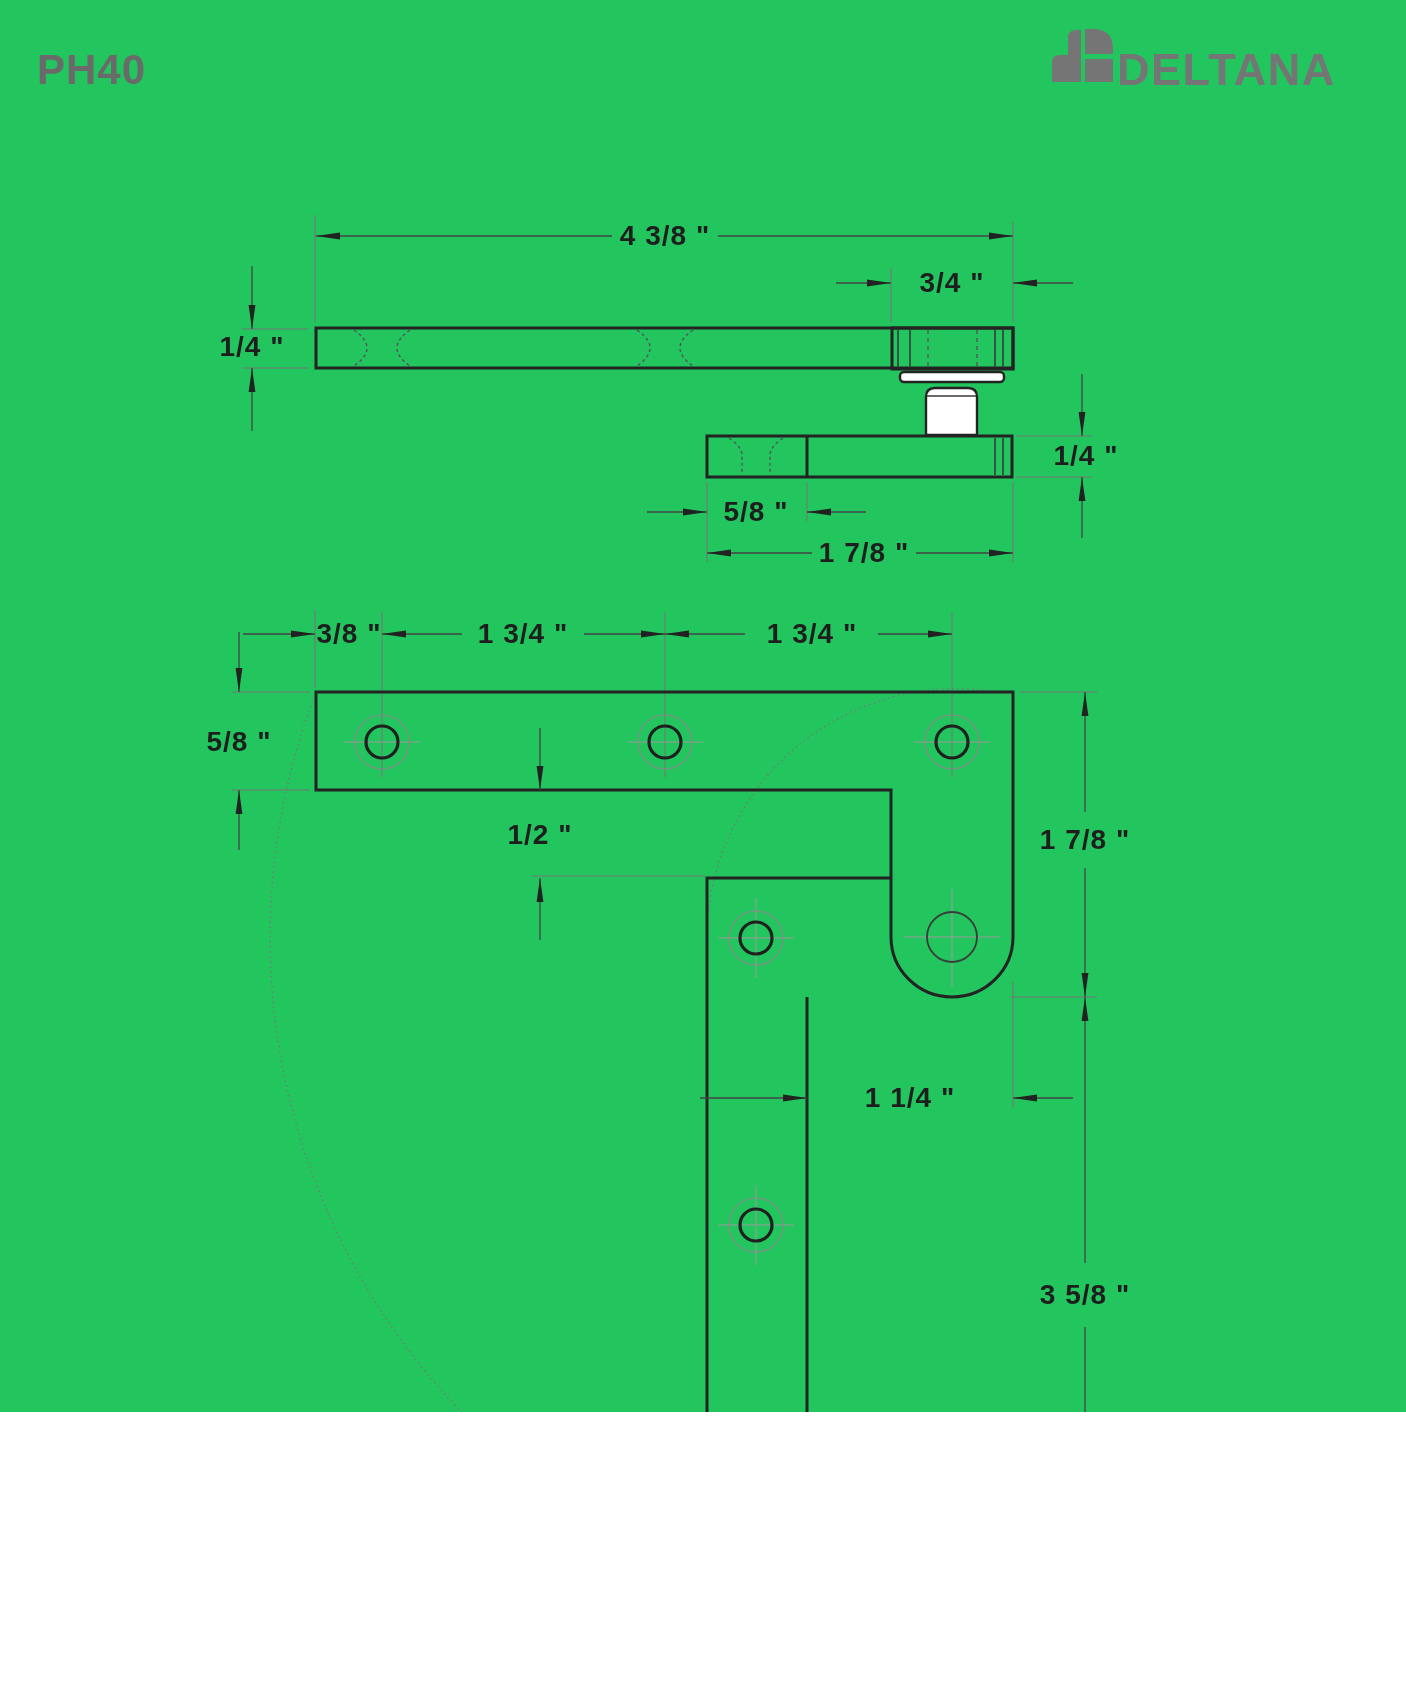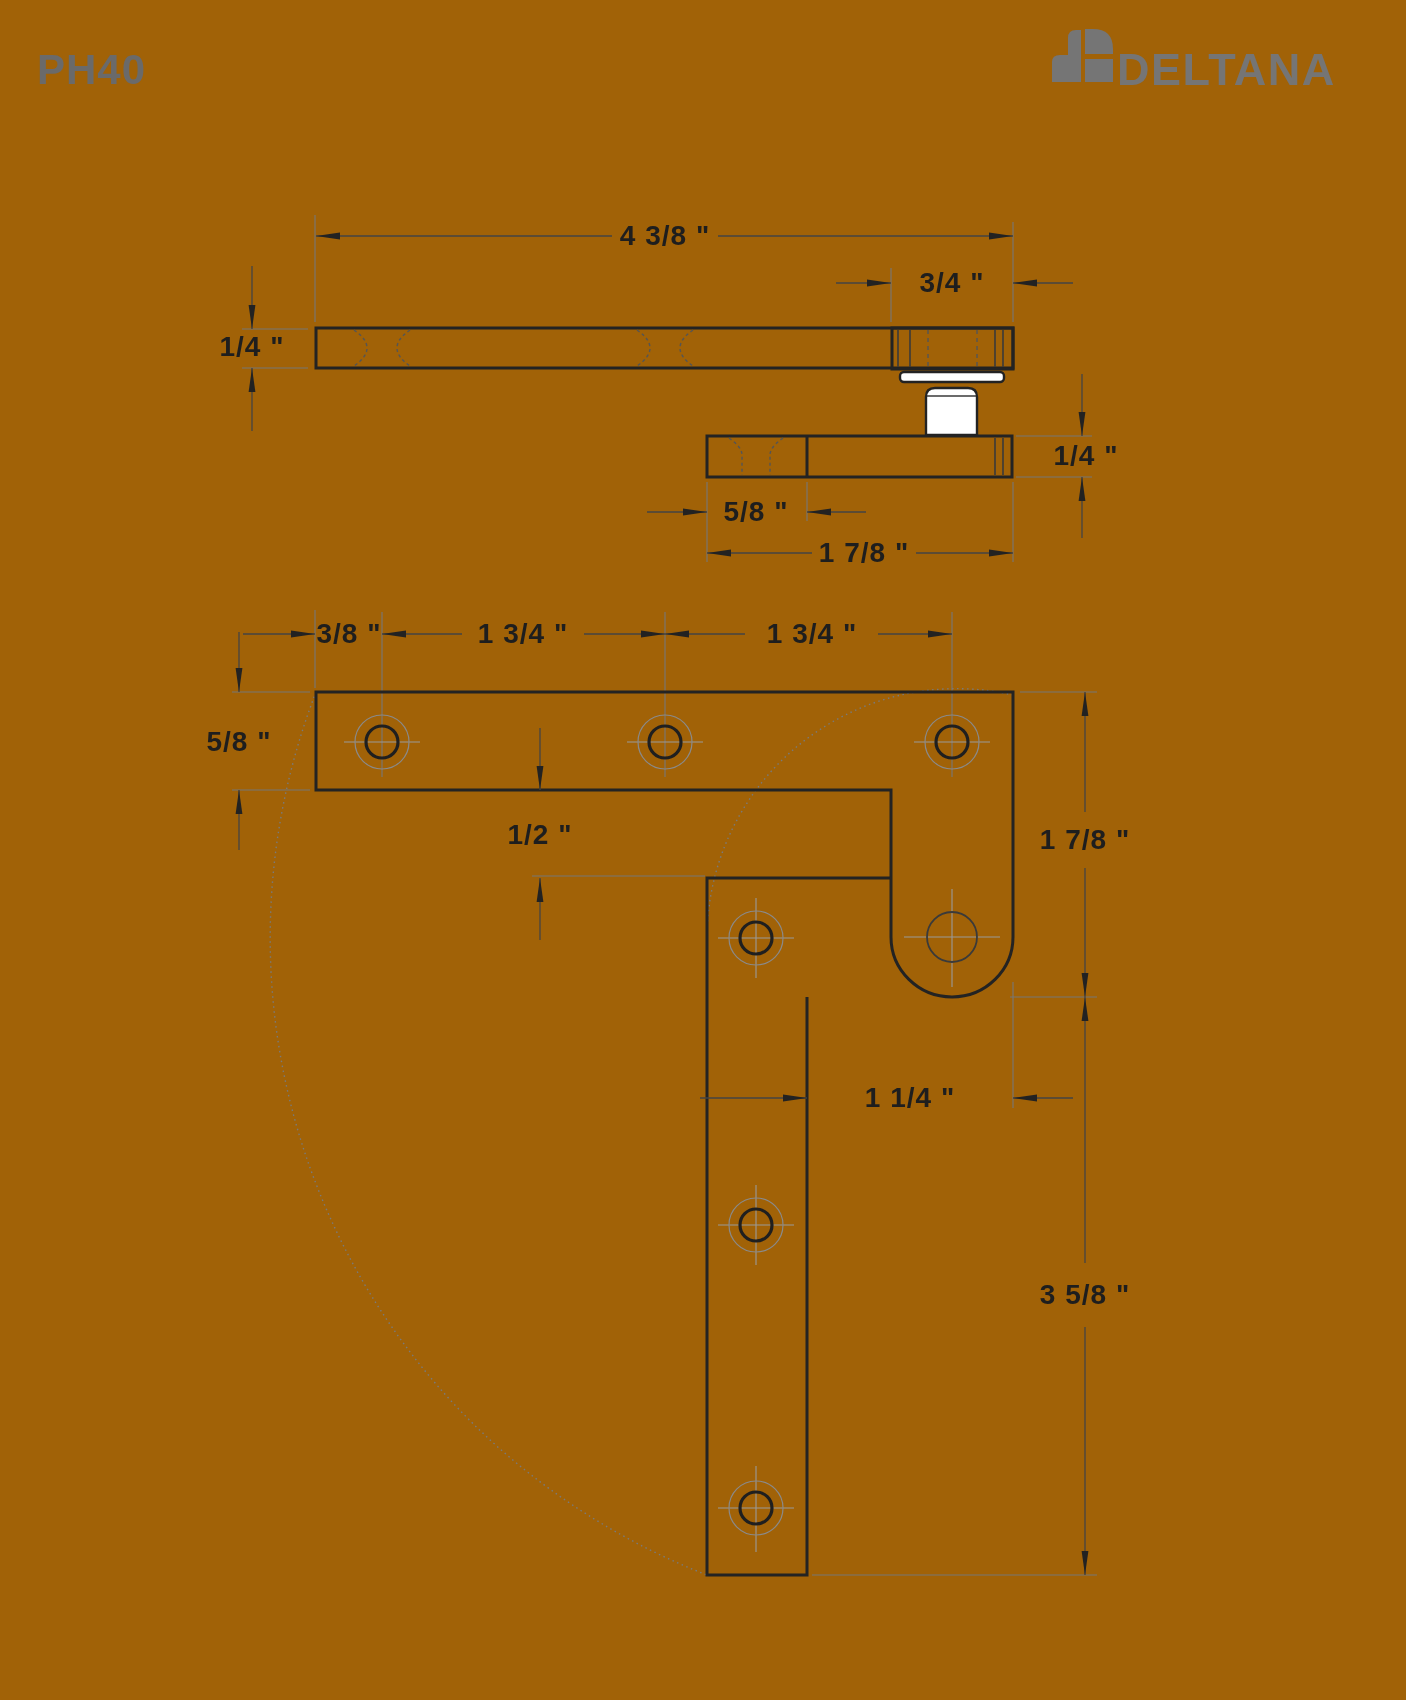--- a/index.html
+++ b/index.html
@@ -1,20 +1,20 @@
 <!DOCTYPE html>
 <html><head>
 <meta charset="utf-8">
 <style>
   html, body { margin: 0; padding: 0; background: #ffffff; }
   .sheet {
     position: relative;
     width: 1406px;
-    height: 1700px;
-    background: #a16207;
+    height: 1412px;
+    background: #22c55e;
     font-family: "Liberation Sans", sans-serif;
     overflow: hidden;
   }
   svg { display: block; }
   text {
     font-family: "Liberation Sans", sans-serif;
     fill: #1e1e1e;
   }
   .dim {
     font-size: 28px;

